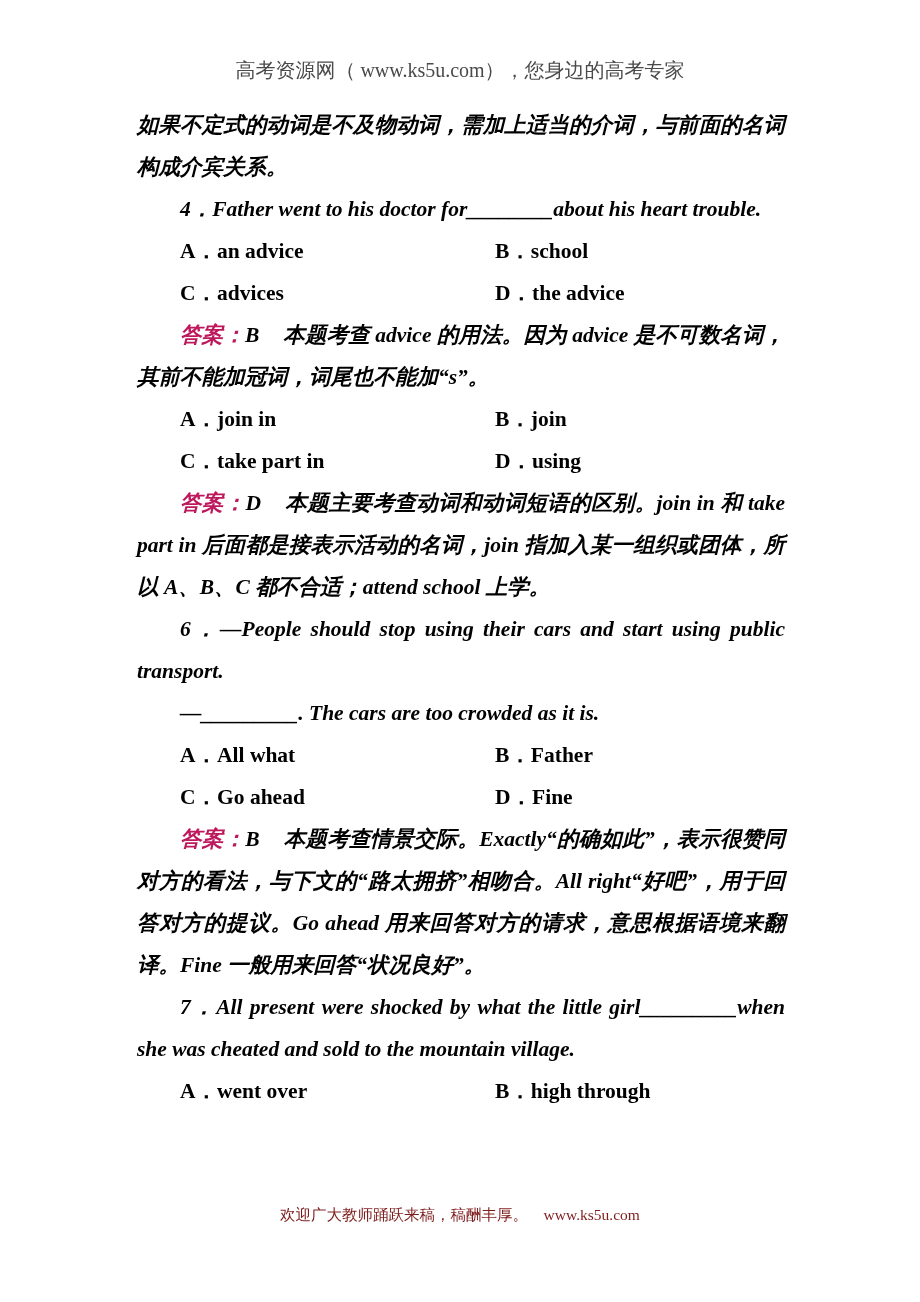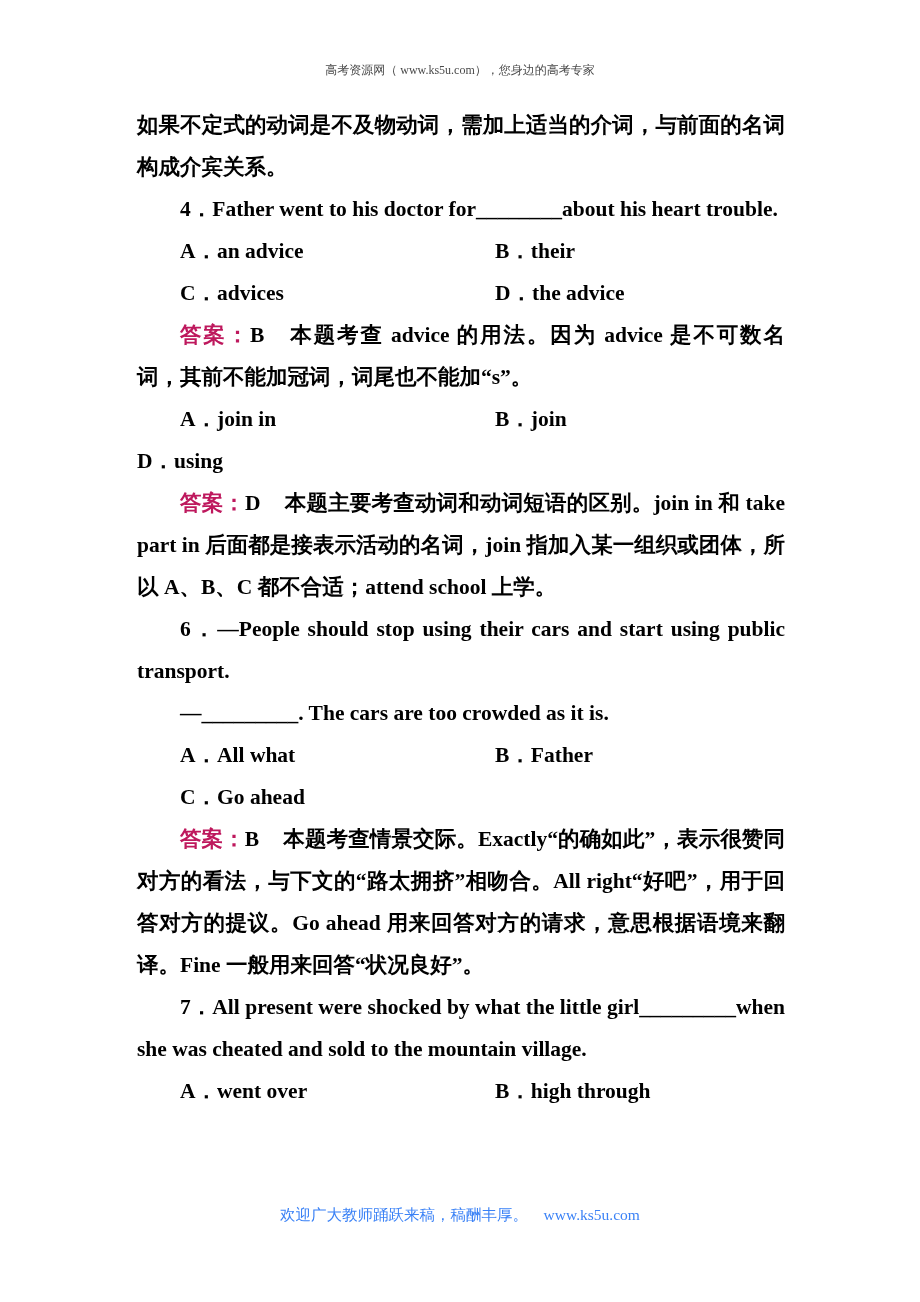--- a/index.html
+++ b/index.html
@@ -16,49 +16,50 @@
     overflow: hidden;
     font-family: "Liberation Serif", "DejaVu Serif", serif;
     color: #000000;
   }
   .doc-header {
     position: absolute;
     top: 58px;
     left: 0;
     width: 100%;
     text-align: center;
-    font-size: 12px;
+    font-size: 20px;
     line-height: 24px;
     color: #4a4a4a;
     font-weight: normal;
   }
   .doc-footer {
     position: absolute;
     top: 1202px;
     left: 0;
     width: 100%;
     text-align: center;
     font-size: 15.5px;
     line-height: 26px;
-    color: #3b82f6;
+    color: #7f1d1d;
     font-weight: normal;
   }
   .content {
     position: absolute;
     top: 104px;
     left: 137px;
     width: 648px;
     font-size: 21.5px;
     line-height: 42px;
     font-weight: bold;
     text-align: justify;
   }
   .para {
     margin: 0;
     text-indent: 43px;
+    font-style: italic;
   }
   .para.no-indent {
     text-indent: 0;
   }
   .opt-row {
     display: flex;
     text-align: left;
     align-items: center;
   }
   .opt-cell-left {
@@ -86,49 +87,51 @@
     <span>高考资源网（ www.ks5u.com），您身边的高考专家</span>
   </div>
 
   <div class="content">
 
     <p class="para no-indent">如果不定式的动词是不及物动词，需加上适当的介词，与前面的名词构成介宾关系。</p>
 
     <p class="para">4．Father went to his doctor for________about his heart trouble.</p>
     <div class="opt-row">
       <span class="opt-cell-left">A．an advice</span>
-      <span class="opt-cell-right">B．their</span>
+      <span class="opt-cell-right">B．school</span>
     </div>
     <div class="opt-row">
       <span class="opt-cell-left">C．advices</span>
       <span class="opt-cell-right">D．the advice</span>
     </div>
     <p class="para">
       <span class="ans-label">答案：</span><span class="ans-letter">B</span><span>本题考查 advice 的用法。因为 advice 是不可数名词，其前不能加冠词，词尾也不能加“s”。</span>
     </p>
 
     <div class="opt-row">
       <span class="opt-cell-left">A．join in</span>
       <span class="opt-cell-right">B．join</span>
     </div>
     <div class="opt-row">
+      <span class="opt-cell-left">C．take part in</span>
       <span class="opt-cell-right">D．using</span>
     </div>
     <p class="para">
       <span class="ans-label">答案：</span><span class="ans-letter">D</span><span>本题主要考查动词和动词短语的区别。join in 和 take part in 后面都是接表示活动的名词，join 指加入某一组织或团体，所以 A、B、C 都不合适；attend school 上学。</span>
     </p>
 
     <p class="para">6．—People should stop using their cars and start using public transport.</p>
     <p class="para">—_________. The cars are too crowded as it is.</p>
     <div class="opt-row">
       <span class="opt-cell-left">A．All what</span>
       <span class="opt-cell-right">B．Father</span>
     </div>
     <div class="opt-row">
       <span class="opt-cell-left">C．Go ahead</span>
+      <span class="opt-cell-right">D．Fine</span>
     </div>
     <p class="para">
       <span class="ans-label">答案：</span><span class="ans-letter">B</span><span>本题考查情景交际。Exactly“的确如此”，表示很赞同对方的看法，与下文的“路太拥挤”相吻合。All right“好吧”，用于回答对方的提议。Go ahead 用来回答对方的请求，意思根据语境来翻译。Fine 一般用来回答“状况良好”。</span>
     </p>
 
     <p class="para">7．All present were shocked by what the little girl_________when she was cheated and sold to the mountain village.</p>
     <div class="opt-row">
       <span class="opt-cell-left">A．went over</span>
       <span class="opt-cell-right">B．high through</span>
     </div>

